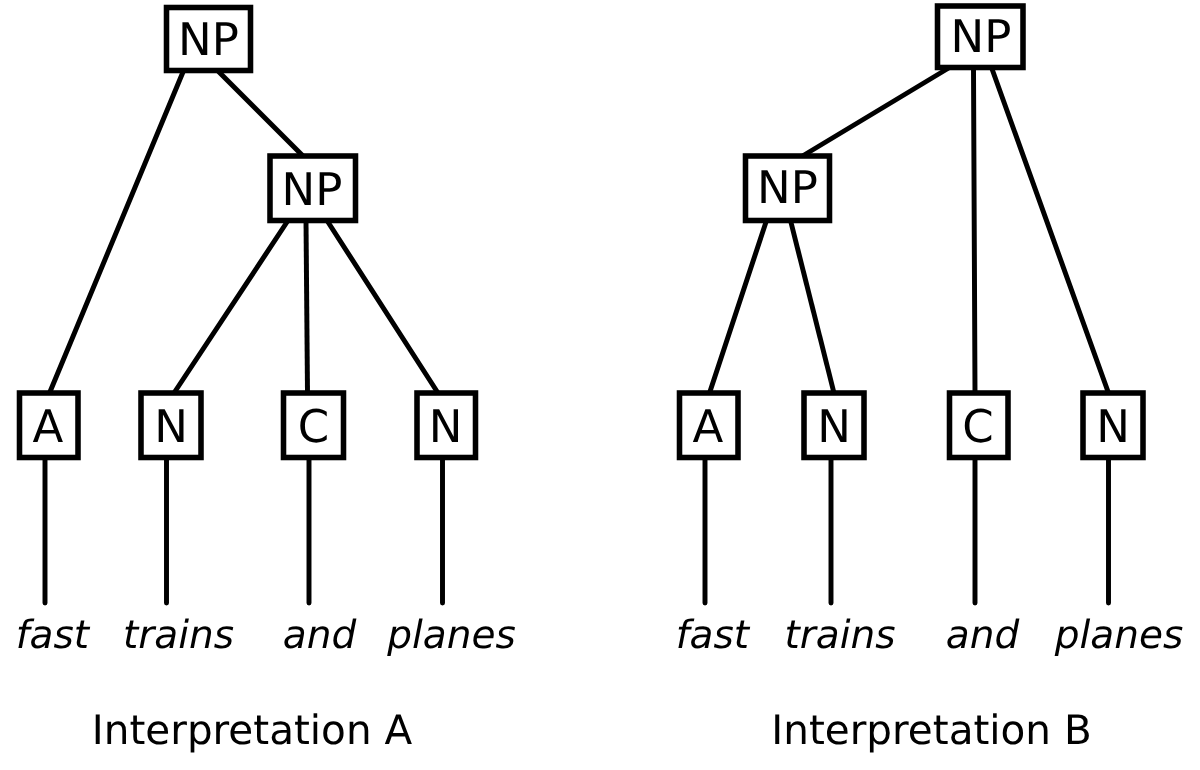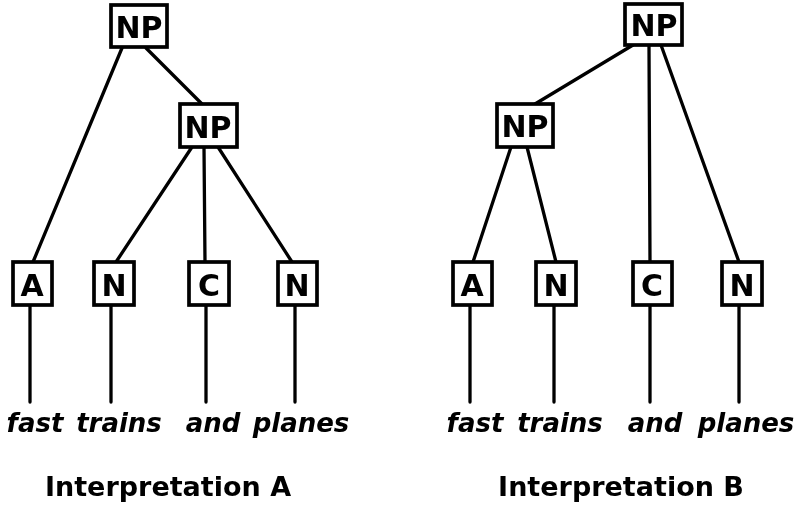--- a/index.html
+++ b/index.html
@@ -6,21 +6,20 @@
     margin: 0;
     padding: 0;
     background: #ffffff;
   }
   .stage {
     width: 800px;
     height: 513px;
     position: relative;
     background: #ffffff;
     overflow: hidden;
-    font-weight: bold;
   }
   svg text {
     fill: #000000;
     font-family: "DejaVu Sans", sans-serif;
   }
   .node-label {
     font-size: 30px;
     text-anchor: middle;
     dominant-baseline: central;
   }

